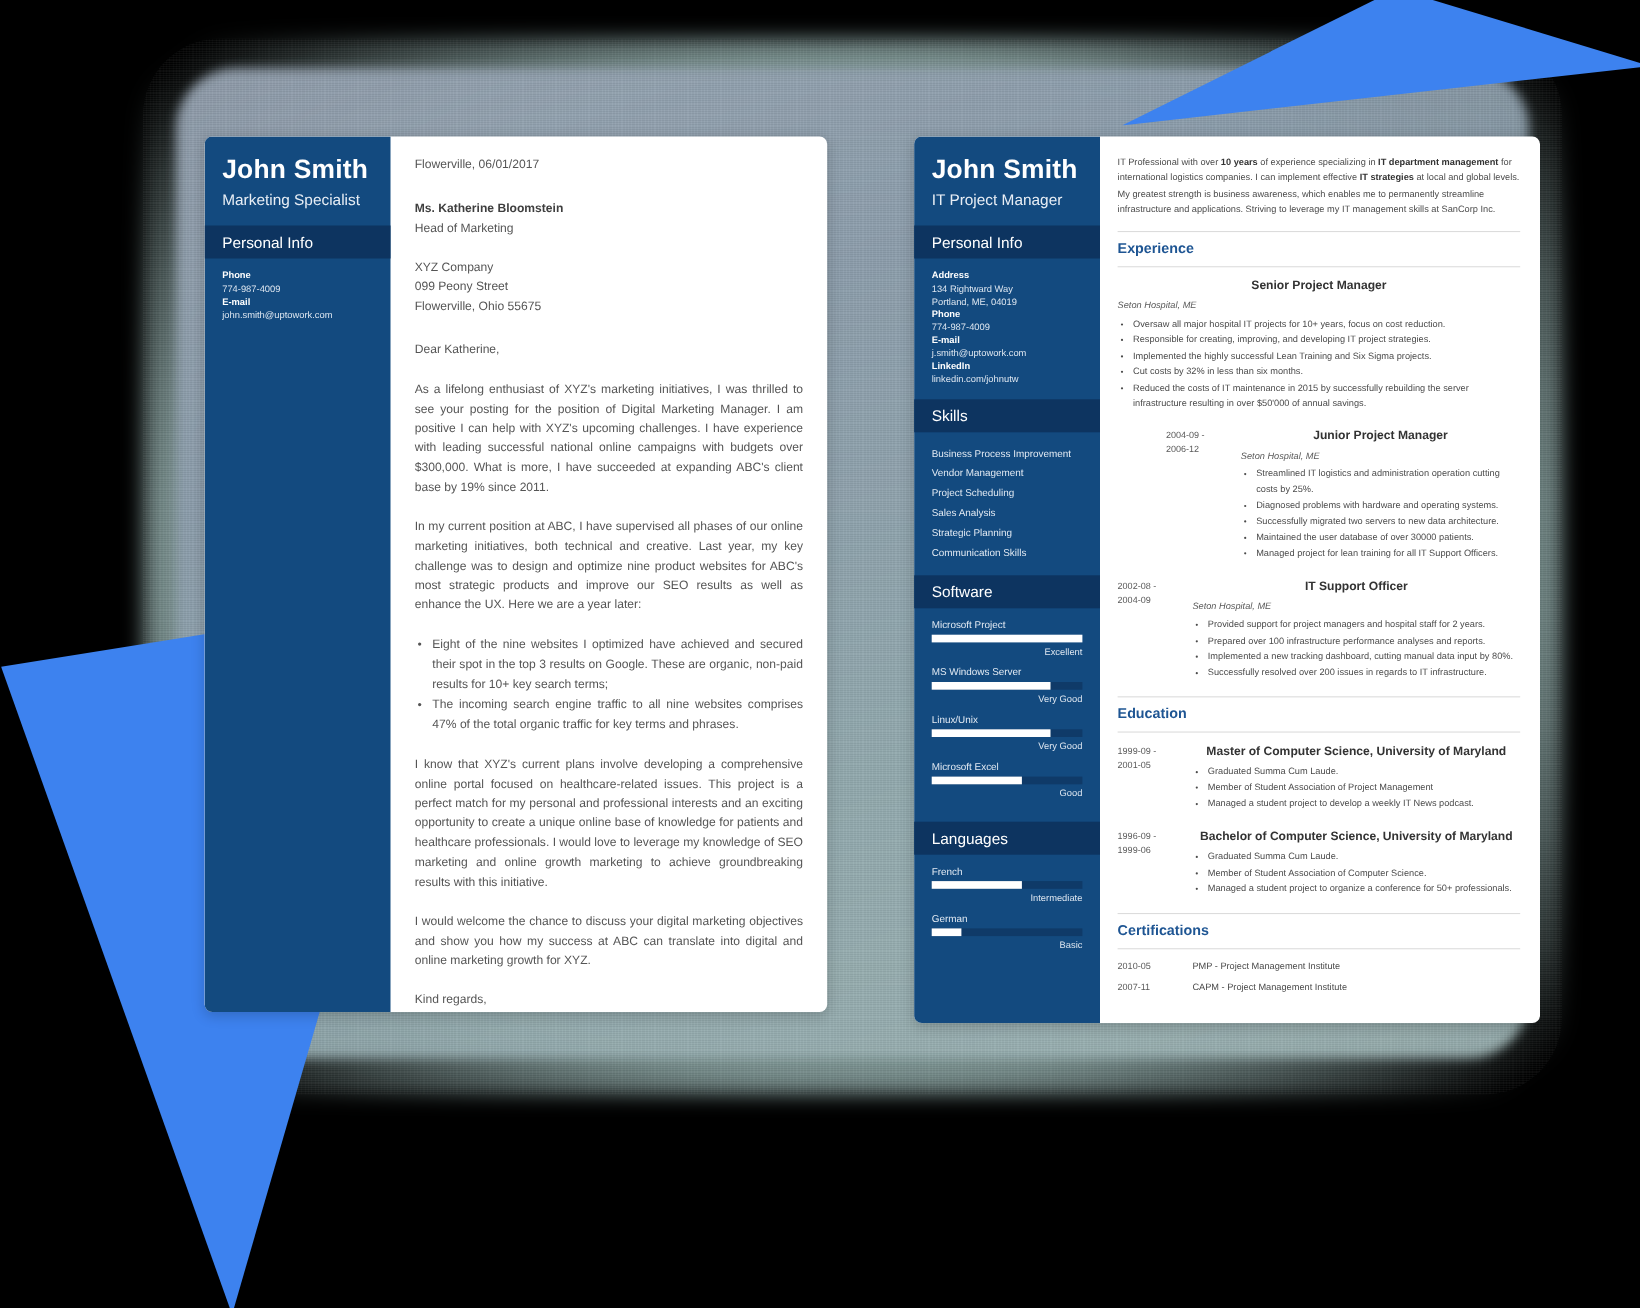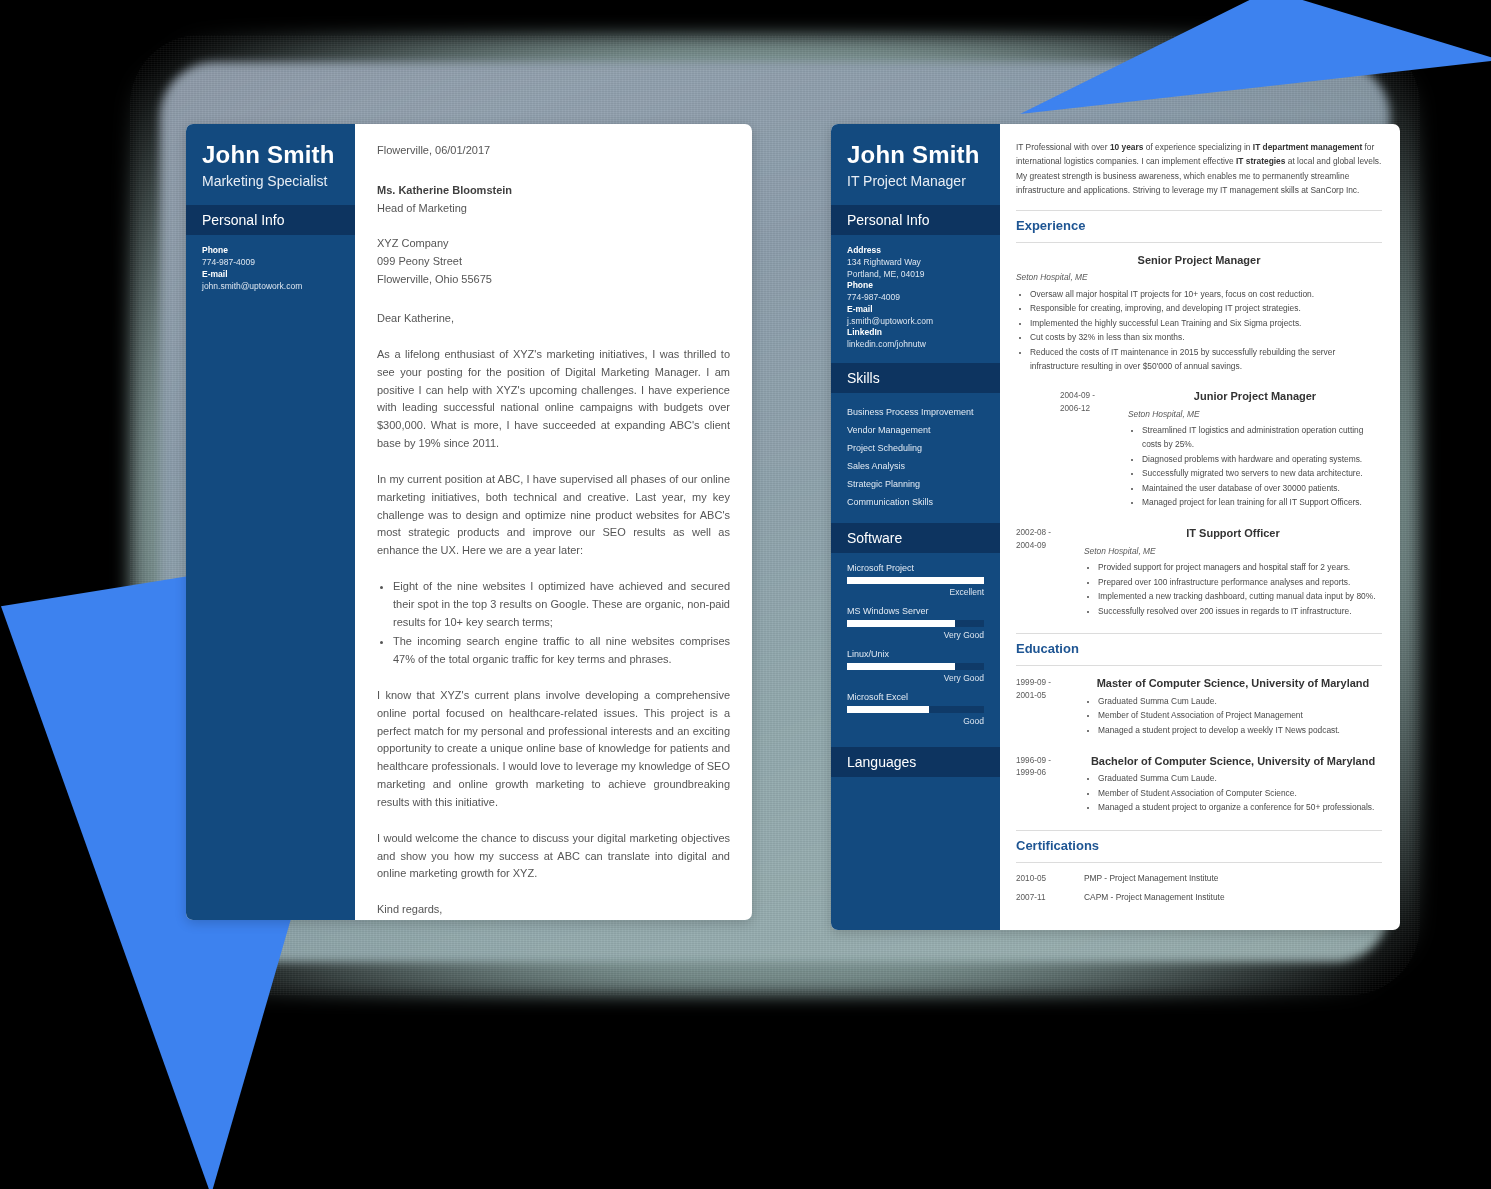--- a/index.html
+++ b/index.html
@@ -354,20 +354,36 @@
           <div class="bar-block">
             <div class="bar-label">Microsoft Excel</div>
             <div class="bar-track">
               <div class="bar-fill" style="width: 60%;"></div>
             </div>
             <div class="bar-rating">Good</div>
           </div>
         </div>
 
       <div class="sb-section">Languages</div>
+      <div class="sb-body" id="languages-list">
+          <div class="bar-block">
+            <div class="bar-label">French</div>
+            <div class="bar-track">
+              <div class="bar-fill" style="width: 60%;"></div>
+            </div>
+            <div class="bar-rating">Intermediate</div>
+          </div>
+          <div class="bar-block">
+            <div class="bar-label">German</div>
+            <div class="bar-track">
+              <div class="bar-fill" style="width: 20%;"></div>
+            </div>
+            <div class="bar-rating">Basic</div>
+          </div>
+        </div>
     </div>
 
     <div class="resume-main">
       <div class="summary" id="resume-summary"><span>IT Professional with over </span><b>10 years</b><span> of experience specializing in </span><b>IT department management</b><span> for international logistics companies. I can implement effective </span><b>IT strategies</b><span> at local and global levels. My greatest strength is business awareness, which enables me to permanently streamline infrastructure and applications. Striving to leverage my IT management skills at SanCorp Inc.</span></div>
 
       <div class="sec-head">Experience</div>
       <div id="experience-list">
           <div class="entry">
             <div class="entry-main">
               <div class="entry-title">Senior Project Manager</div>

